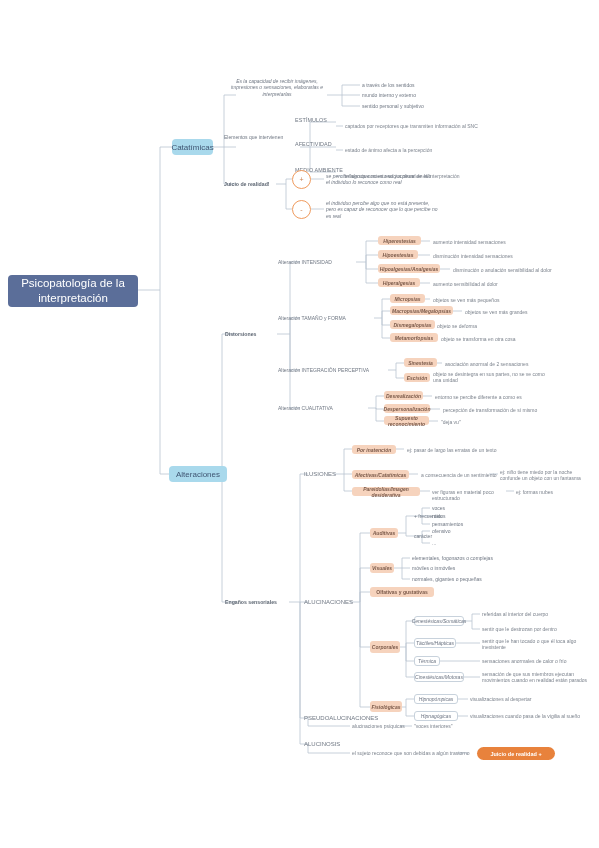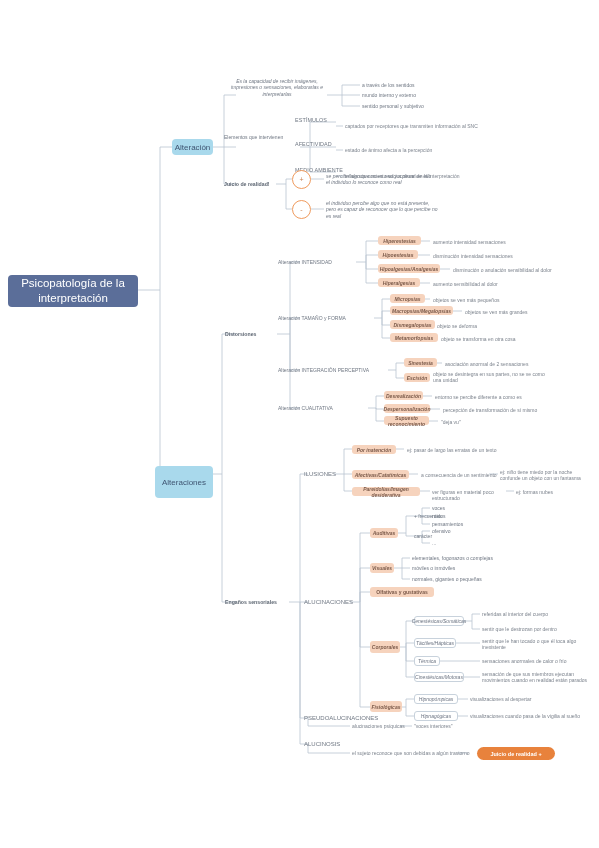--- a/index.html
+++ b/index.html
@@ -204,23 +204,23 @@
     <path d="M428 338 H438"></path>
     <path d="M433 363 H442"></path>
     <path d="M420 378 H430"></path>
     <path d="M423 396 H432"></path>
     <path d="M430 409 H440"></path>
     <path d="M429 421 H438"></path>
   </svg>
 
   <div class="node root" style="left:8px;top:275px;width:130px;height:32px;">Psicopatología de la interpretación</div>
 
-  <div class="node pill-blue" style="left:172px;top:139px;width:41px;height:16px;">Alteración</div>
-
-  <div class="node pill-blue" style="left:155px;top:466px;width:58px;height:32px;">Alteraciones</div>
+  <div class="node pill-blue" style="left:172px;top:139px;width:41px;height:16px;">Catatímicas</div>
+
+  <div class="node pill-blue" style="left:169px;top:466px;width:58px;height:16px;">Alteraciones</div>
 
   <div class="lbl it c" style="left:226px;top:78px;width:102px;">Es la capacidad de recibir imágenes, impresiones o sensaciones, elaborarlas e interpretarlas</div>
 
   <div class="lbl" style="left:362px;top:82px;width:90px;">a través de los sentidos</div>
   <div class="lbl" style="left:362px;top:92px;width:90px;">mundo interno y externo</div>
   <div class="lbl" style="left:362px;top:103px;width:90px;">sentido personal y subjetivo</div>
 
   <div class="lbl" style="left:224px;top:134px;width:80px;">Elementos que intervienen</div>
 
   <div class="lbl caps" style="left:295px;top:117px;width:60px;">ESTÍMULOS</div>

